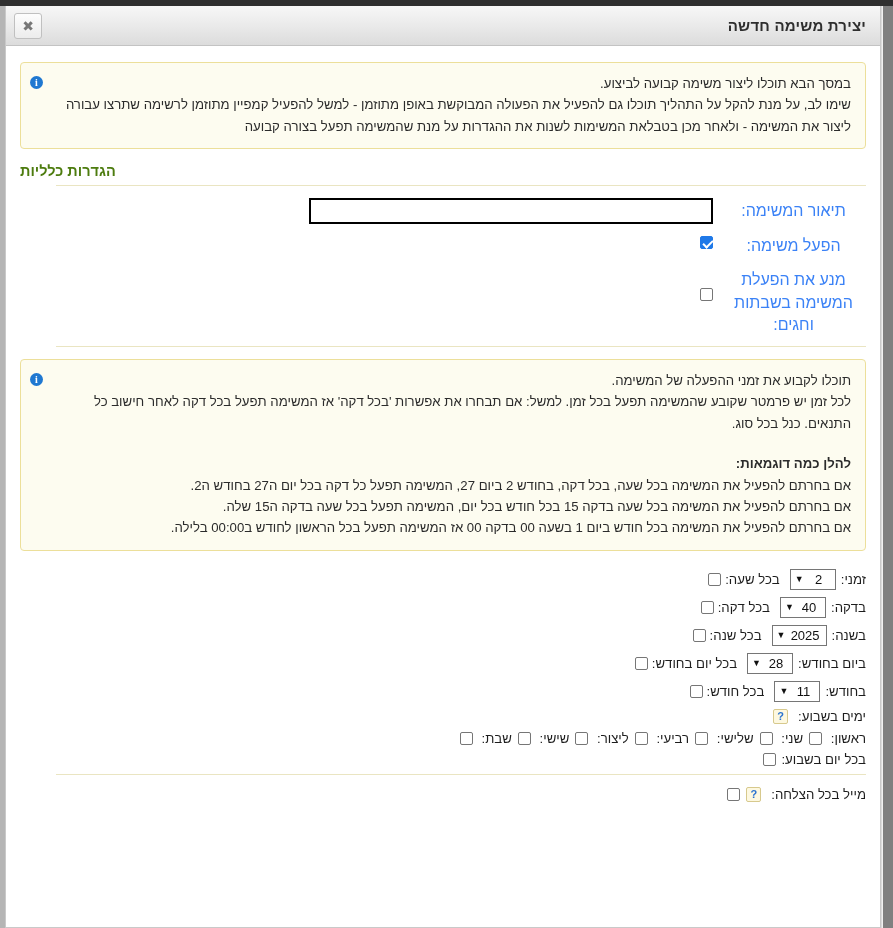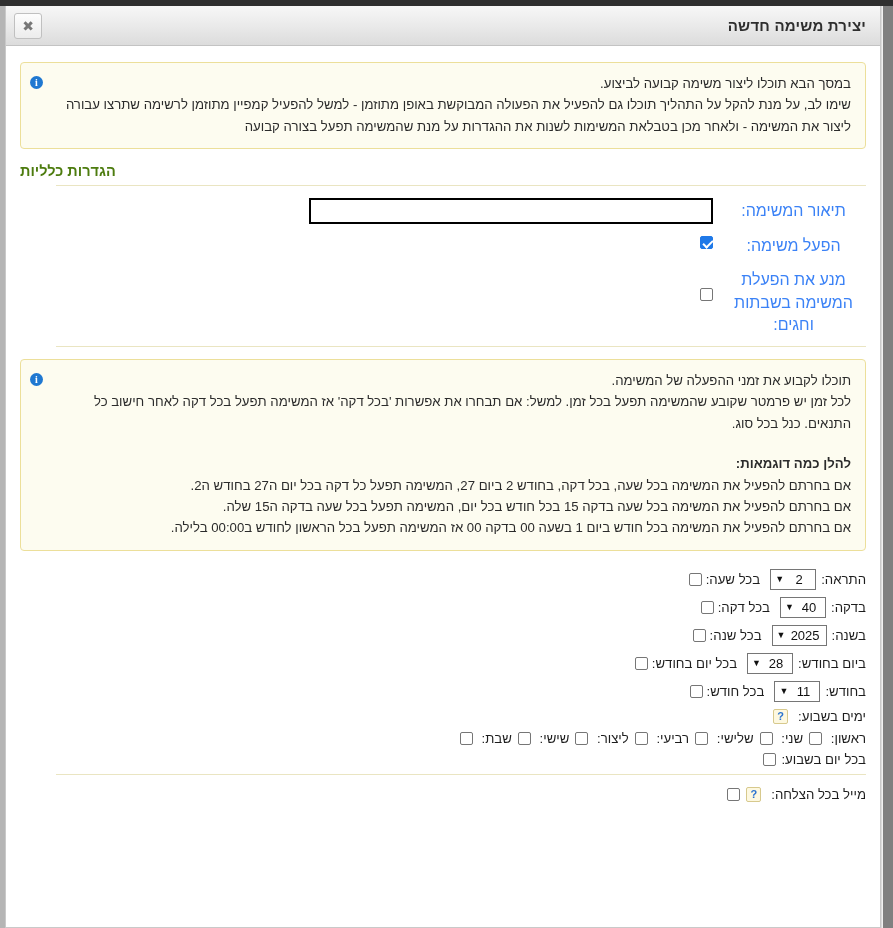--- a/index.html
+++ b/index.html
@@ -349,21 +349,21 @@
         <p>לכל זמן יש פרמטר שקובע שהמשימה תפעל בכל זמן. למשל: אם תבחרו את אפשרות 'בכל דקה' אז המשימה תפעל בכל דקה לאחר חישוב כל התנאים. כנל בכל סוג.</p>
         <p class="spaced bold">להלן כמה דוגמאות:</p>
         <p>אם בחרתם להפעיל את המשימה בכל שעה, בכל דקה, בחודש 2 ביום 27, המשימה תפעל כל דקה בכל יום ה27 בחודש ה2.</p>
         <p>אם בחרתם להפעיל את המשימה בכל שעה בדקה 15 בכל חודש בכל יום, המשימה תפעל בכל שעה בדקה ה15 שלה.</p>
         <p>אם בחרתם להפעיל את המשימה בכל חודש ביום 1 בשעה 00 בדקה 00 אז המשימה תפעל בכל הראשון לחודש ב00:00 בלילה.</p>
       </div>
 
       <div id="schedule">
 
         <div class="srow">
-          <span class="lbl">התראה:</span>
+          <span class="lbl">זמני:</span>
           <span class="selwrap">
             <select class="sel">
               <option>2</option>
             </select>
             <span class="caret">▼</span>
           </span>
           <span class="tail">בכל שעה:</span>
           <input class="cbx" type="checkbox" style="">
         </div>
 

